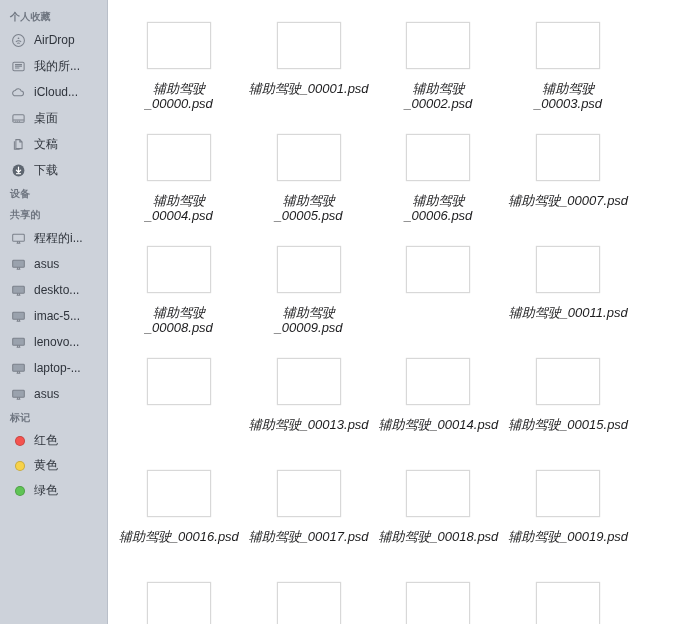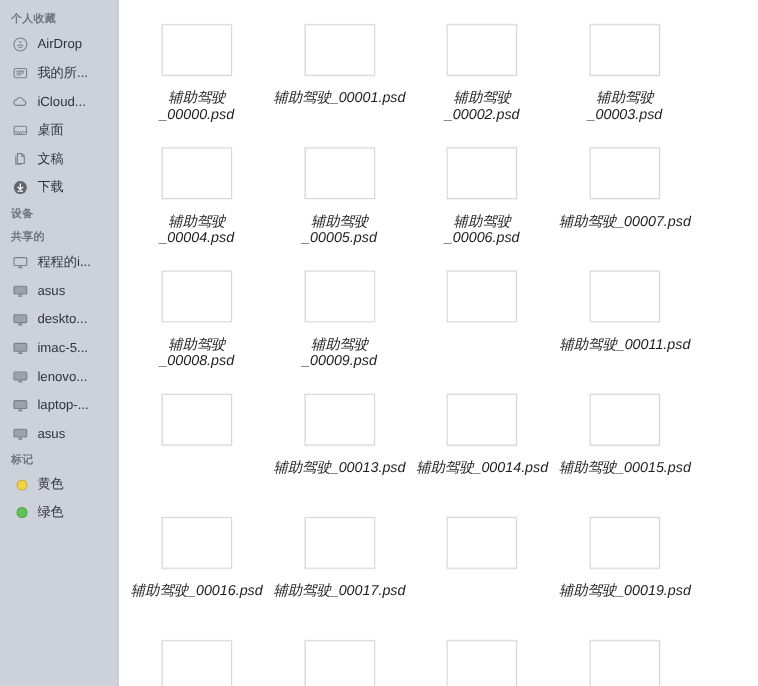--- a/index.html
+++ b/index.html
@@ -282,20 +282,24 @@
         <span class="ico">
           <svg width="15" height="15" viewBox="0 0 16 16" fill="none" stroke="#7b818b" stroke-width="1.1">
             <rect x="1.8" y="3.4" width="12.4" height="7.6" rx="1" fill="#9aa2ad"></rect>
             <path d="M6 13.1h4M7 11v2.1M9 11v2.1"></path>
           </svg>
         </span>
         <span class="label">asus</span>
       </div>
       <div class="sb-header">标记</div>
       <div class="sb-item tag">
+        <span class="dot" style="background:#f4534f;border:1px solid rgba(0,0,0,.18);"></span>
+        <span class="label">红色</span>
+      </div>
+      <div class="sb-item tag">
         <span class="dot" style="background:#f7d249;border:1px solid rgba(0,0,0,.18);"></span>
         <span class="label">黄色</span>
       </div>
       <div class="sb-item tag">
         <span class="dot" style="background:#5fc455;border:1px solid rgba(0,0,0,.18);"></span>
         <span class="label">绿色</span>
       </div>
     </div>
 
   <div class="content">
@@ -411,20 +415,21 @@
         <div class="cell">
           <div class="thumb-wrap">
             <div class="thumb"><span class="photo"><span class="bldg-l"></span><span class="sky"></span><span class="bldg-r"></span><span class="bldg-r2"></span><span class="bldg-l2"></span><span class="green"></span><span class="road"></span><span class="pillar"></span><span class="hood"></span><span class="dash"></span></span></div>
           </div>
           <div class="fname">辅助驾驶_00017.psd</div>
         </div>
         <div class="cell">
           <div class="thumb-wrap">
             <div class="thumb"><span class="photo"><span class="bldg-l"></span><span class="sky"></span><span class="bldg-r"></span><span class="bldg-r2"></span><span class="bldg-l2"></span><span class="green"></span><span class="road"></span><span class="pillar"></span><span class="hood"></span><span class="dash"></span></span></div>
           </div>
+          <div class="fname">辅助驾驶_00018.psd</div>
         </div>
         <div class="cell">
           <div class="thumb-wrap">
             <div class="thumb"><span class="photo"><span class="bldg-l"></span><span class="sky"></span><span class="bldg-r"></span><span class="bldg-r2"></span><span class="bldg-l2"></span><span class="green"></span><span class="road"></span><span class="pillar"></span><span class="hood"></span><span class="dash"></span></span></div>
           </div>
           <div class="fname">辅助驾驶_00019.psd</div>
         </div>
         <div class="cell">
           <div class="thumb-wrap">
             <div class="thumb"><span class="photo"><span class="bldg-l"></span><span class="sky"></span><span class="bldg-r"></span><span class="bldg-r2"></span><span class="bldg-l2"></span><span class="green"></span><span class="road"></span><span class="pillar"></span><span class="hood"></span><span class="dash"></span></span></div>

